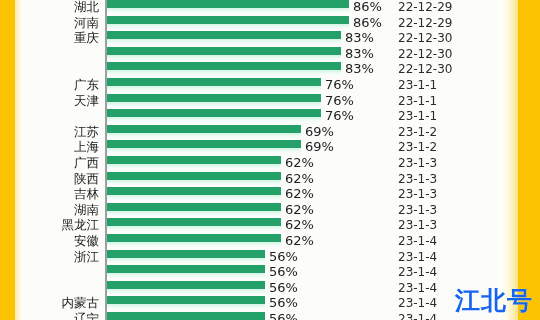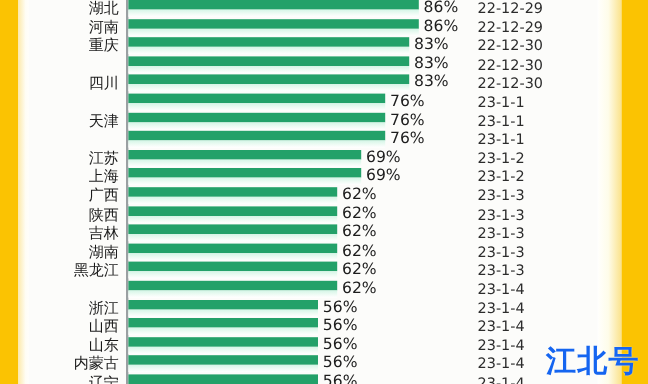--- a/index.html
+++ b/index.html
@@ -107,29 +107,29 @@
         </div>
         <div class="row" style="top: 45.8px;">
           <div class="bargroup" style="width: 234px;">
             <div class="bar-dark" style="width: 234px;"></div>
             <div class="bar-light" style="width: 234px;"></div>
           </div>
           <div class="pct" style="left: 345px;">83%</div>
           <div class="dateval">22-12-30</div>
         </div>
         <div class="row" style="top: 61.4px;">
-          <div class="plabel">四川</div>
           <div class="bargroup" style="width: 234px;">
             <div class="bar-dark" style="width: 234px;"></div>
             <div class="bar-light" style="width: 234px;"></div>
           </div>
           <div class="pct" style="left: 345px;">83%</div>
           <div class="dateval">22-12-30</div>
         </div>
         <div class="row" style="top: 77px;">
+          <div class="plabel">广东</div>
           <div class="bargroup" style="width: 214px;">
             <div class="bar-dark" style="width: 214px;"></div>
             <div class="bar-light" style="width: 214px;"></div>
           </div>
           <div class="pct" style="left: 325px;">76%</div>
           <div class="dateval">23-1-1</div>
         </div>
         <div class="row" style="top: 92.6px;">
           <div class="plabel">天津</div>
           <div class="bargroup" style="width: 214px;">
@@ -204,47 +204,46 @@
         <div class="row" style="top: 217.4px;">
           <div class="plabel">黑龙江</div>
           <div class="bargroup" style="width: 174px;">
             <div class="bar-dark" style="width: 174px;"></div>
             <div class="bar-light" style="width: 174px;"></div>
           </div>
           <div class="pct" style="left: 285px;">62%</div>
           <div class="dateval">23-1-3</div>
         </div>
         <div class="row" style="top: 233px;">
+          <div class="plabel">安徽</div>
           <div class="bargroup" style="width: 174px;">
             <div class="bar-dark" style="width: 174px;"></div>
             <div class="bar-light" style="width: 174px;"></div>
           </div>
           <div class="pct" style="left: 285px;">62%</div>
           <div class="dateval">23-1-4</div>
         </div>
         <div class="row" style="top: 248.6px;">
           <div class="plabel">浙江</div>
           <div class="bargroup" style="width: 158px;">
             <div class="bar-dark" style="width: 158px;"></div>
             <div class="bar-light" style="width: 158px;"></div>
           </div>
           <div class="pct" style="left: 269px;">56%</div>
           <div class="dateval">23-1-4</div>
         </div>
         <div class="row" style="top: 264.2px;">
-          <div class="plabel">山西</div>
           <div class="bargroup" style="width: 158px;">
             <div class="bar-dark" style="width: 158px;"></div>
             <div class="bar-light" style="width: 158px;"></div>
           </div>
           <div class="pct" style="left: 269px;">56%</div>
           <div class="dateval">23-1-4</div>
         </div>
         <div class="row" style="top: 279.8px;">
-          <div class="plabel">山东</div>
           <div class="bargroup" style="width: 158px;">
             <div class="bar-dark" style="width: 158px;"></div>
             <div class="bar-light" style="width: 158px;"></div>
           </div>
           <div class="pct" style="left: 269px;">56%</div>
           <div class="dateval">23-1-4</div>
         </div>
         <div class="row" style="top: 295.4px;">
           <div class="plabel">内蒙古</div>
           <div class="bargroup" style="width: 158px;">

